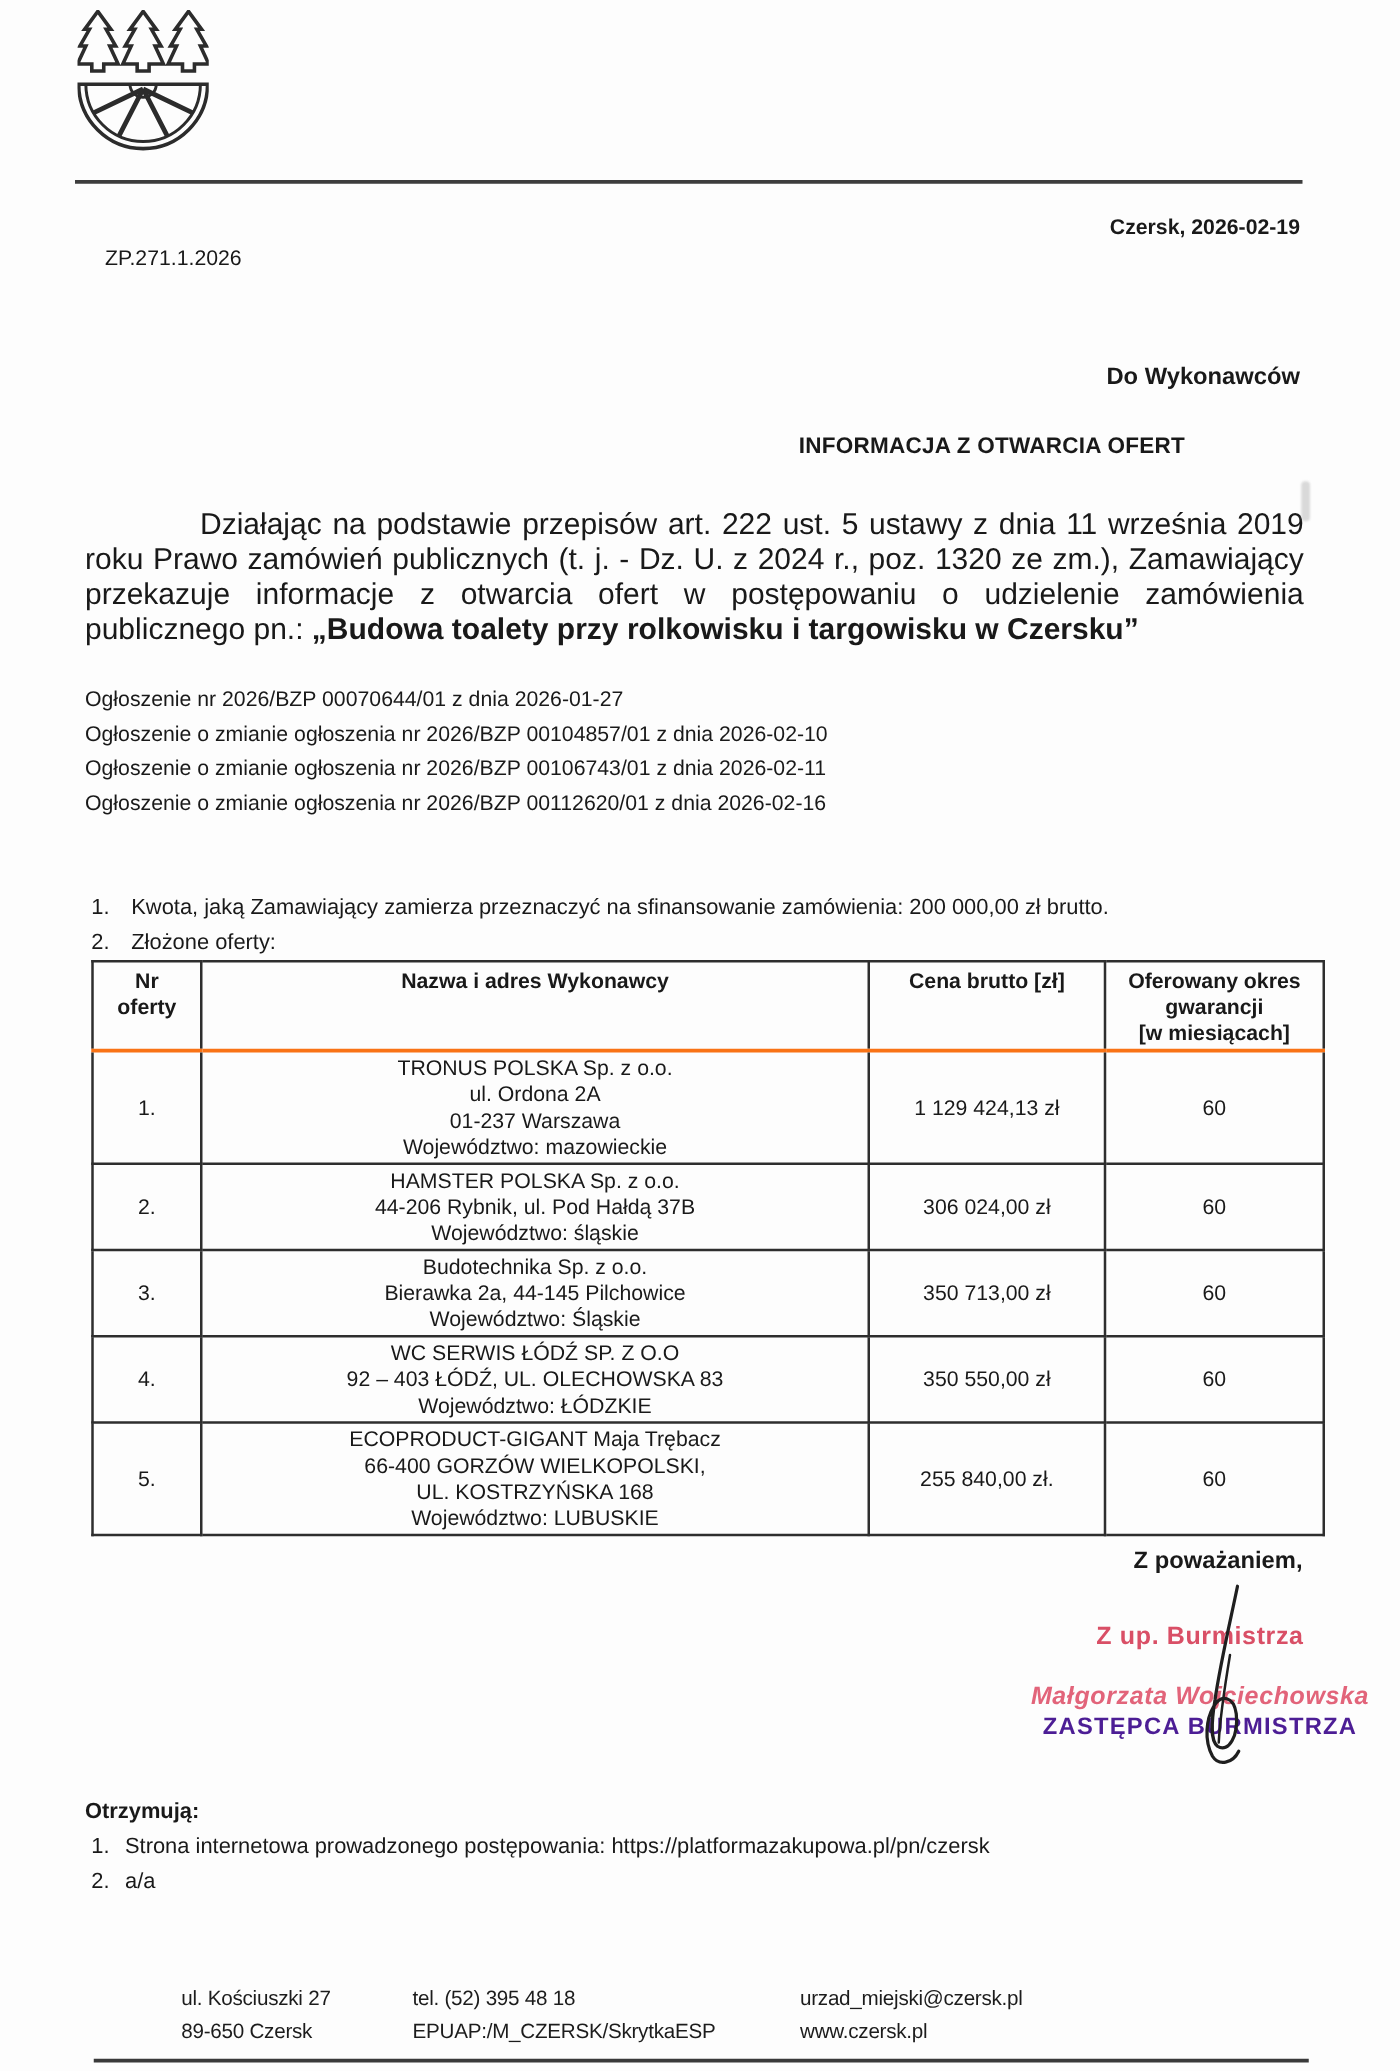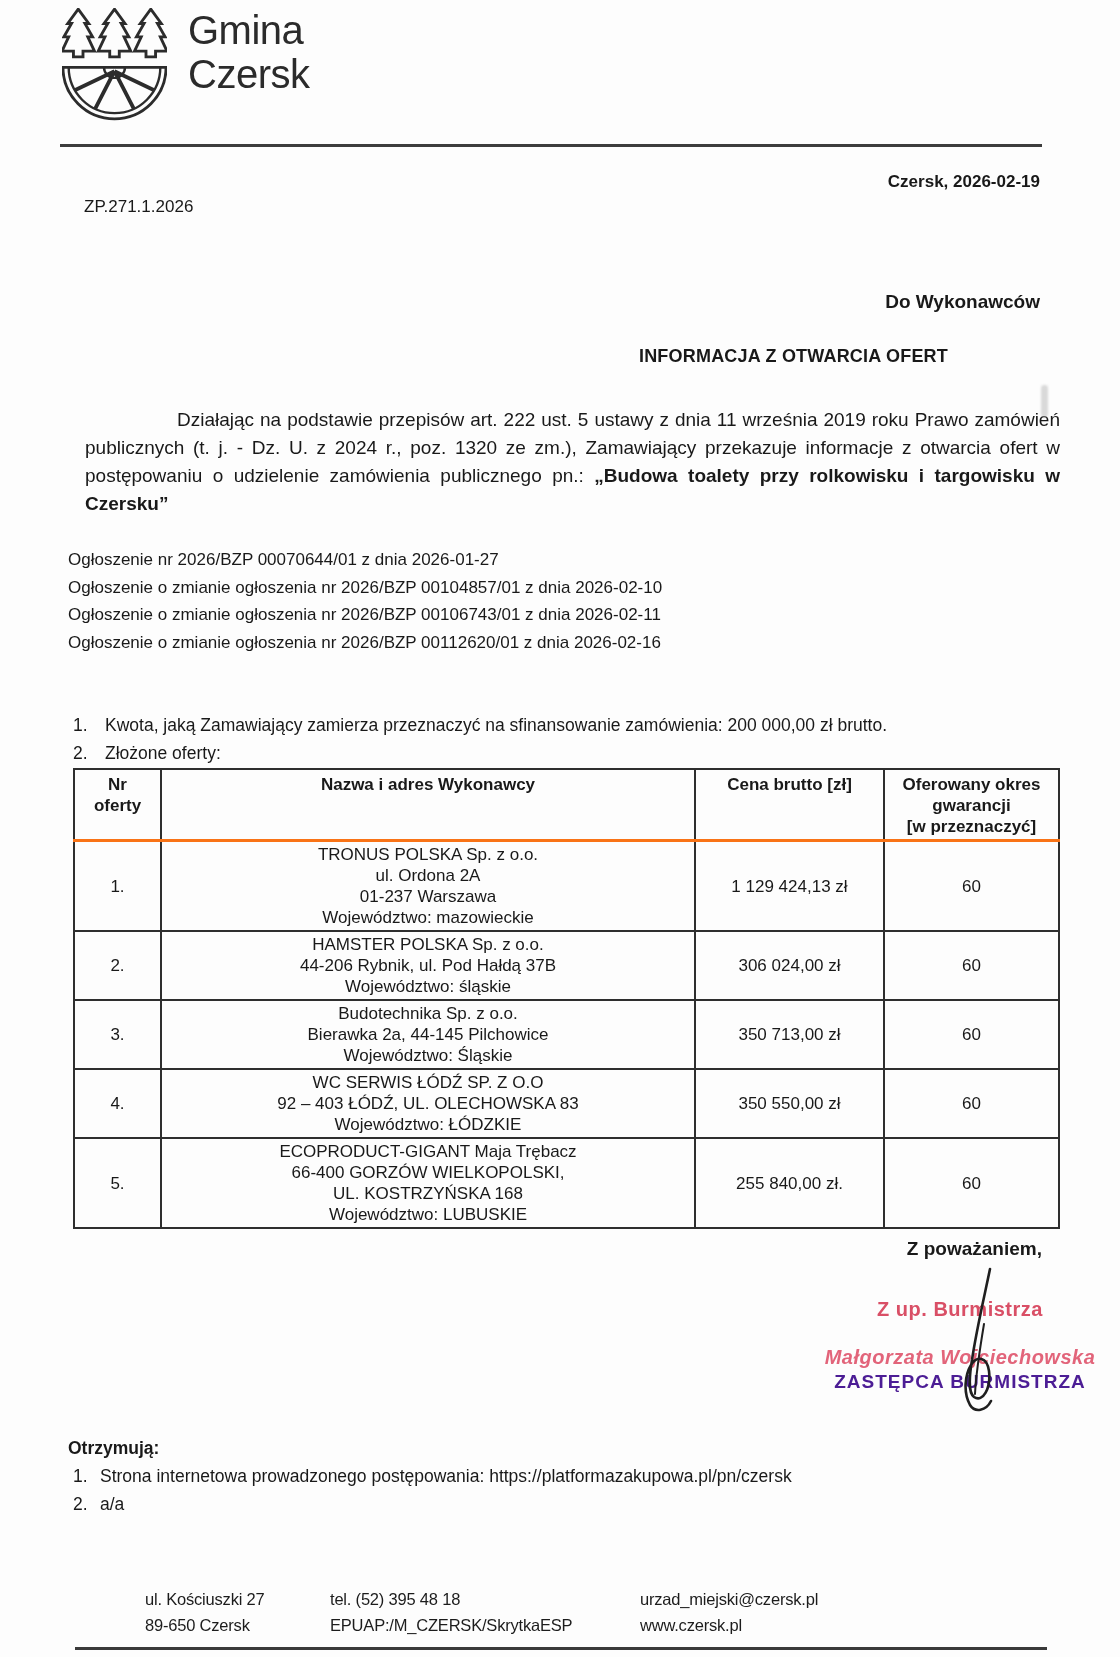--- a/index.html
+++ b/index.html
@@ -12,21 +12,21 @@
   
   .logo-icon{left:62px;top:8px;}
   .logo-text{left:188px;top:8px;font-size:40px;line-height:44px;font-weight:500;
     color:#2b2b2b;letter-spacing:-0.5px;}
   .rule-top{left:60px;top:144px;width:982px;height:3px;background:#3d3d3d;}
   .place-date{top:172px;right:80px;font-size:17px;font-weight:bold;}
   .reference{left:84px;top:197px;font-size:17px;}
   .addressee{top:291px;right:80px;font-size:19px;font-weight:700;}
   .doc-title{left:0;top:346px;width:948px;text-align:right;font-size:18px;font-weight:700;letter-spacing:0.2px;}
   
-  .intro{left:85px;top:406px;width:975px;font-size:19px;line-height:28px;
+  .intro{left:68px;top:406px;width:975px;font-size:24px;line-height:28px;
     text-align:justify;text-indent:92px;}
   .intro b{font-weight:700;}
   
   .announcements{left:68px;top:546px;width:980px;font-size:17px;line-height:27.5px;}
   
   .num-list{left:73px;top:711px;width:975px;font-size:17.5px;line-height:28px;}
   .num-list .row{display:flex;}
   .num-list .no{width:32px;flex:0 0 32px;}
   
   table.offers{position:absolute;left:73px;top:768px;width:985px;border-collapse:collapse;
@@ -71,24 +71,20 @@
       <g transform="translate(76,0)">
         <path d="M17,1 L28,16 L24,16 L32,30 L27,30 L34,45 L22,45 L22,51 L12,51 L12,45 L0,45 L7,30 L2,30 L10,16 L6,16 Z"></path>
       </g>
       <g>
         <path d="M1,62 H109 A54,54 0 0 1 1,62 Z"></path>
         <path d="M103,62 A48,48 0 0 1 7,62" stroke-width="2.5"></path>
         <path d="M44,62 A11,11 0 0 0 66,62" stroke-width="2.5"></path>
         <path d="M55,66 L13.4,86 M55,66 L34.7,105.5 M55,66 L75.3,105.5 M55,66 L96.6,86" stroke-width="4"></path>
       </g>
     </svg>
-  </div>
-  <div class="abs logo-text">
-    <div>Gmina</div>
-    <div>Czersk</div>
   </div>
 
   <div class="abs rule-top"></div>
 
   <div class="abs place-date">Czersk, 2026-02-19</div>
   <div class="abs reference">ZP.271.1.2026</div>
   <div class="abs addressee">Do Wykonawców</div>
   <div class="abs doc-title">INFORMACJA Z OTWARCIA OFERT</div>
 
   <div class="abs intro"><span>Działając na podstawie przepisów art. 222 ust. 5 ustawy z dnia 11 września 2019 roku Prawo zamówień publicznych (t. j. - Dz. U. z 2024 r., poz. 1320 ze zm.), Zamawiający przekazuje informacje z otwarcia ofert w postępowaniu o udzielenie zamówienia publicznego pn.: </span><b>„Budowa toalety przy rolkowisku i targowisku w Czersku”</b></div>
@@ -122,21 +118,21 @@
       <tr style="height:69px">
         <th>
           <div>Nr</div>
           <div>oferty</div>
         </th>
         <th>Nazwa i adres Wykonawcy</th>
         <th>Cena brutto [zł]</th>
         <th>
           <div>Oferowany okres</div>
           <div>gwarancji</div>
-          <div>[w przeznaczyć]</div>
+          <div>[w miesiącach]</div>
         </th>
       </tr>
     </thead>
     <tbody>
       <tr style="height:88px">
         <td>1.</td>
         <td>
           <div>TRONUS POLSKA Sp. z o.o.</div>
           <div>ul. Ordona 2A</div>
           <div>01-237 Warszawa</div>

